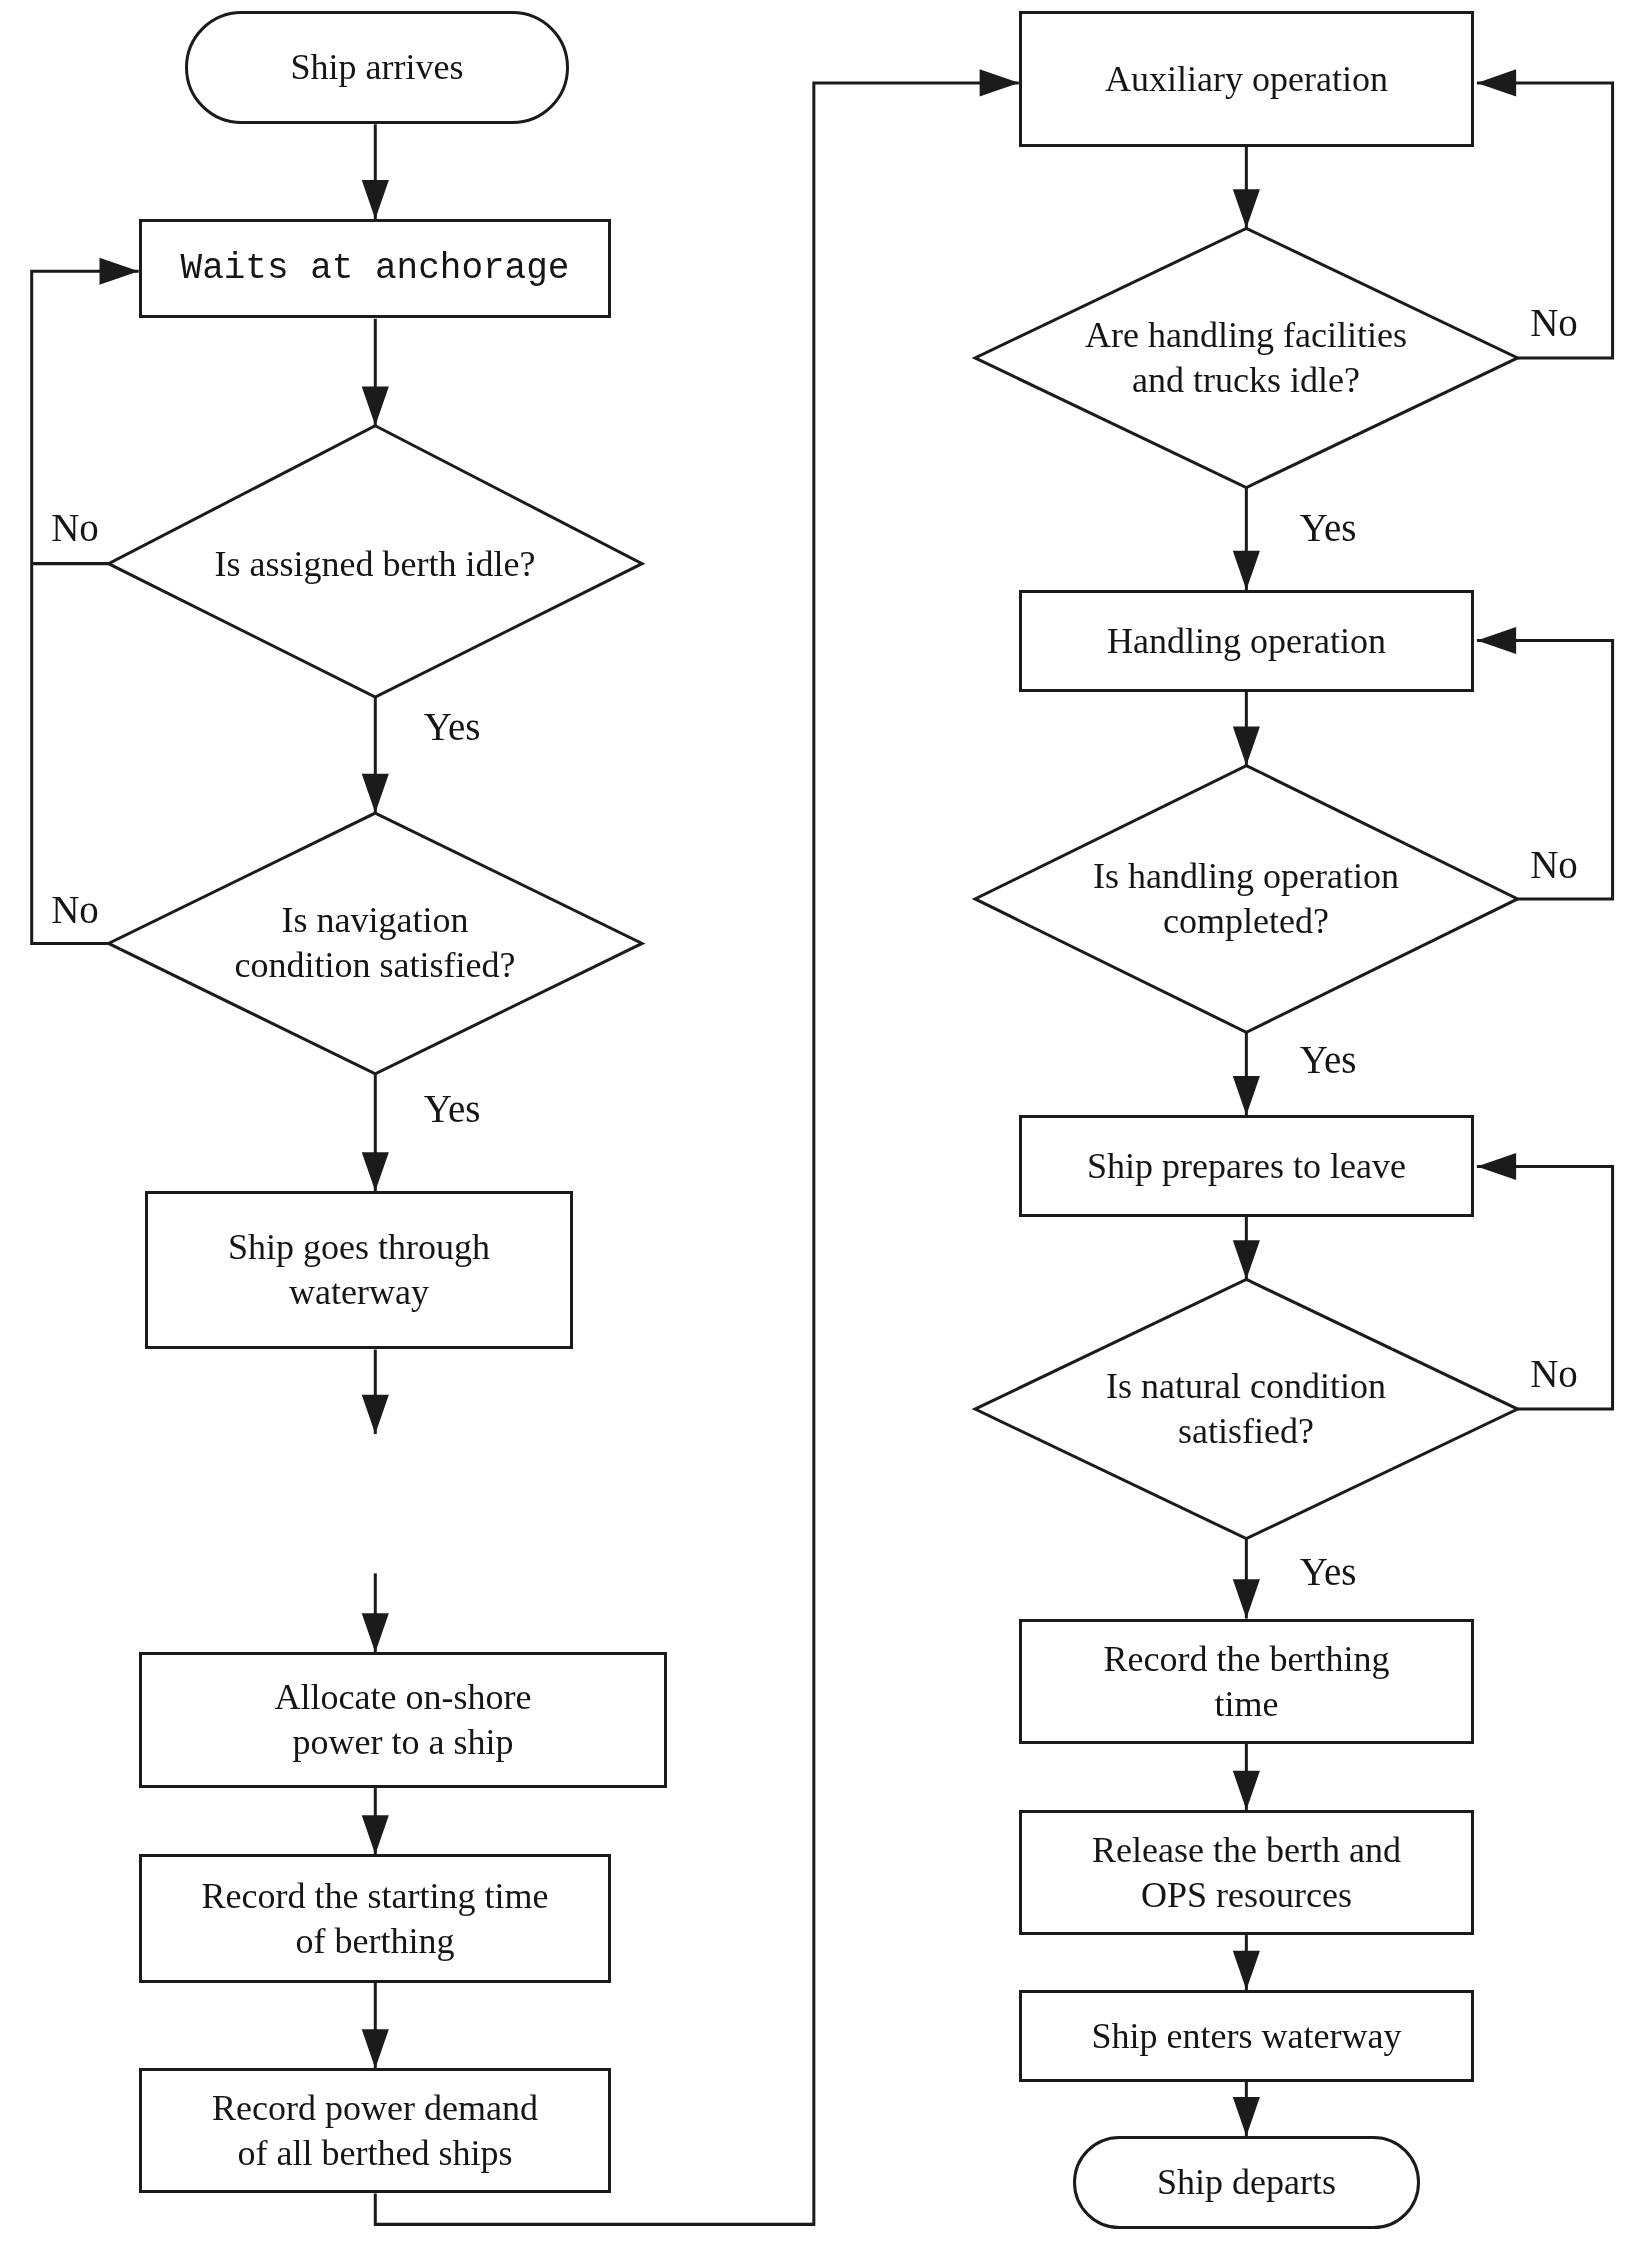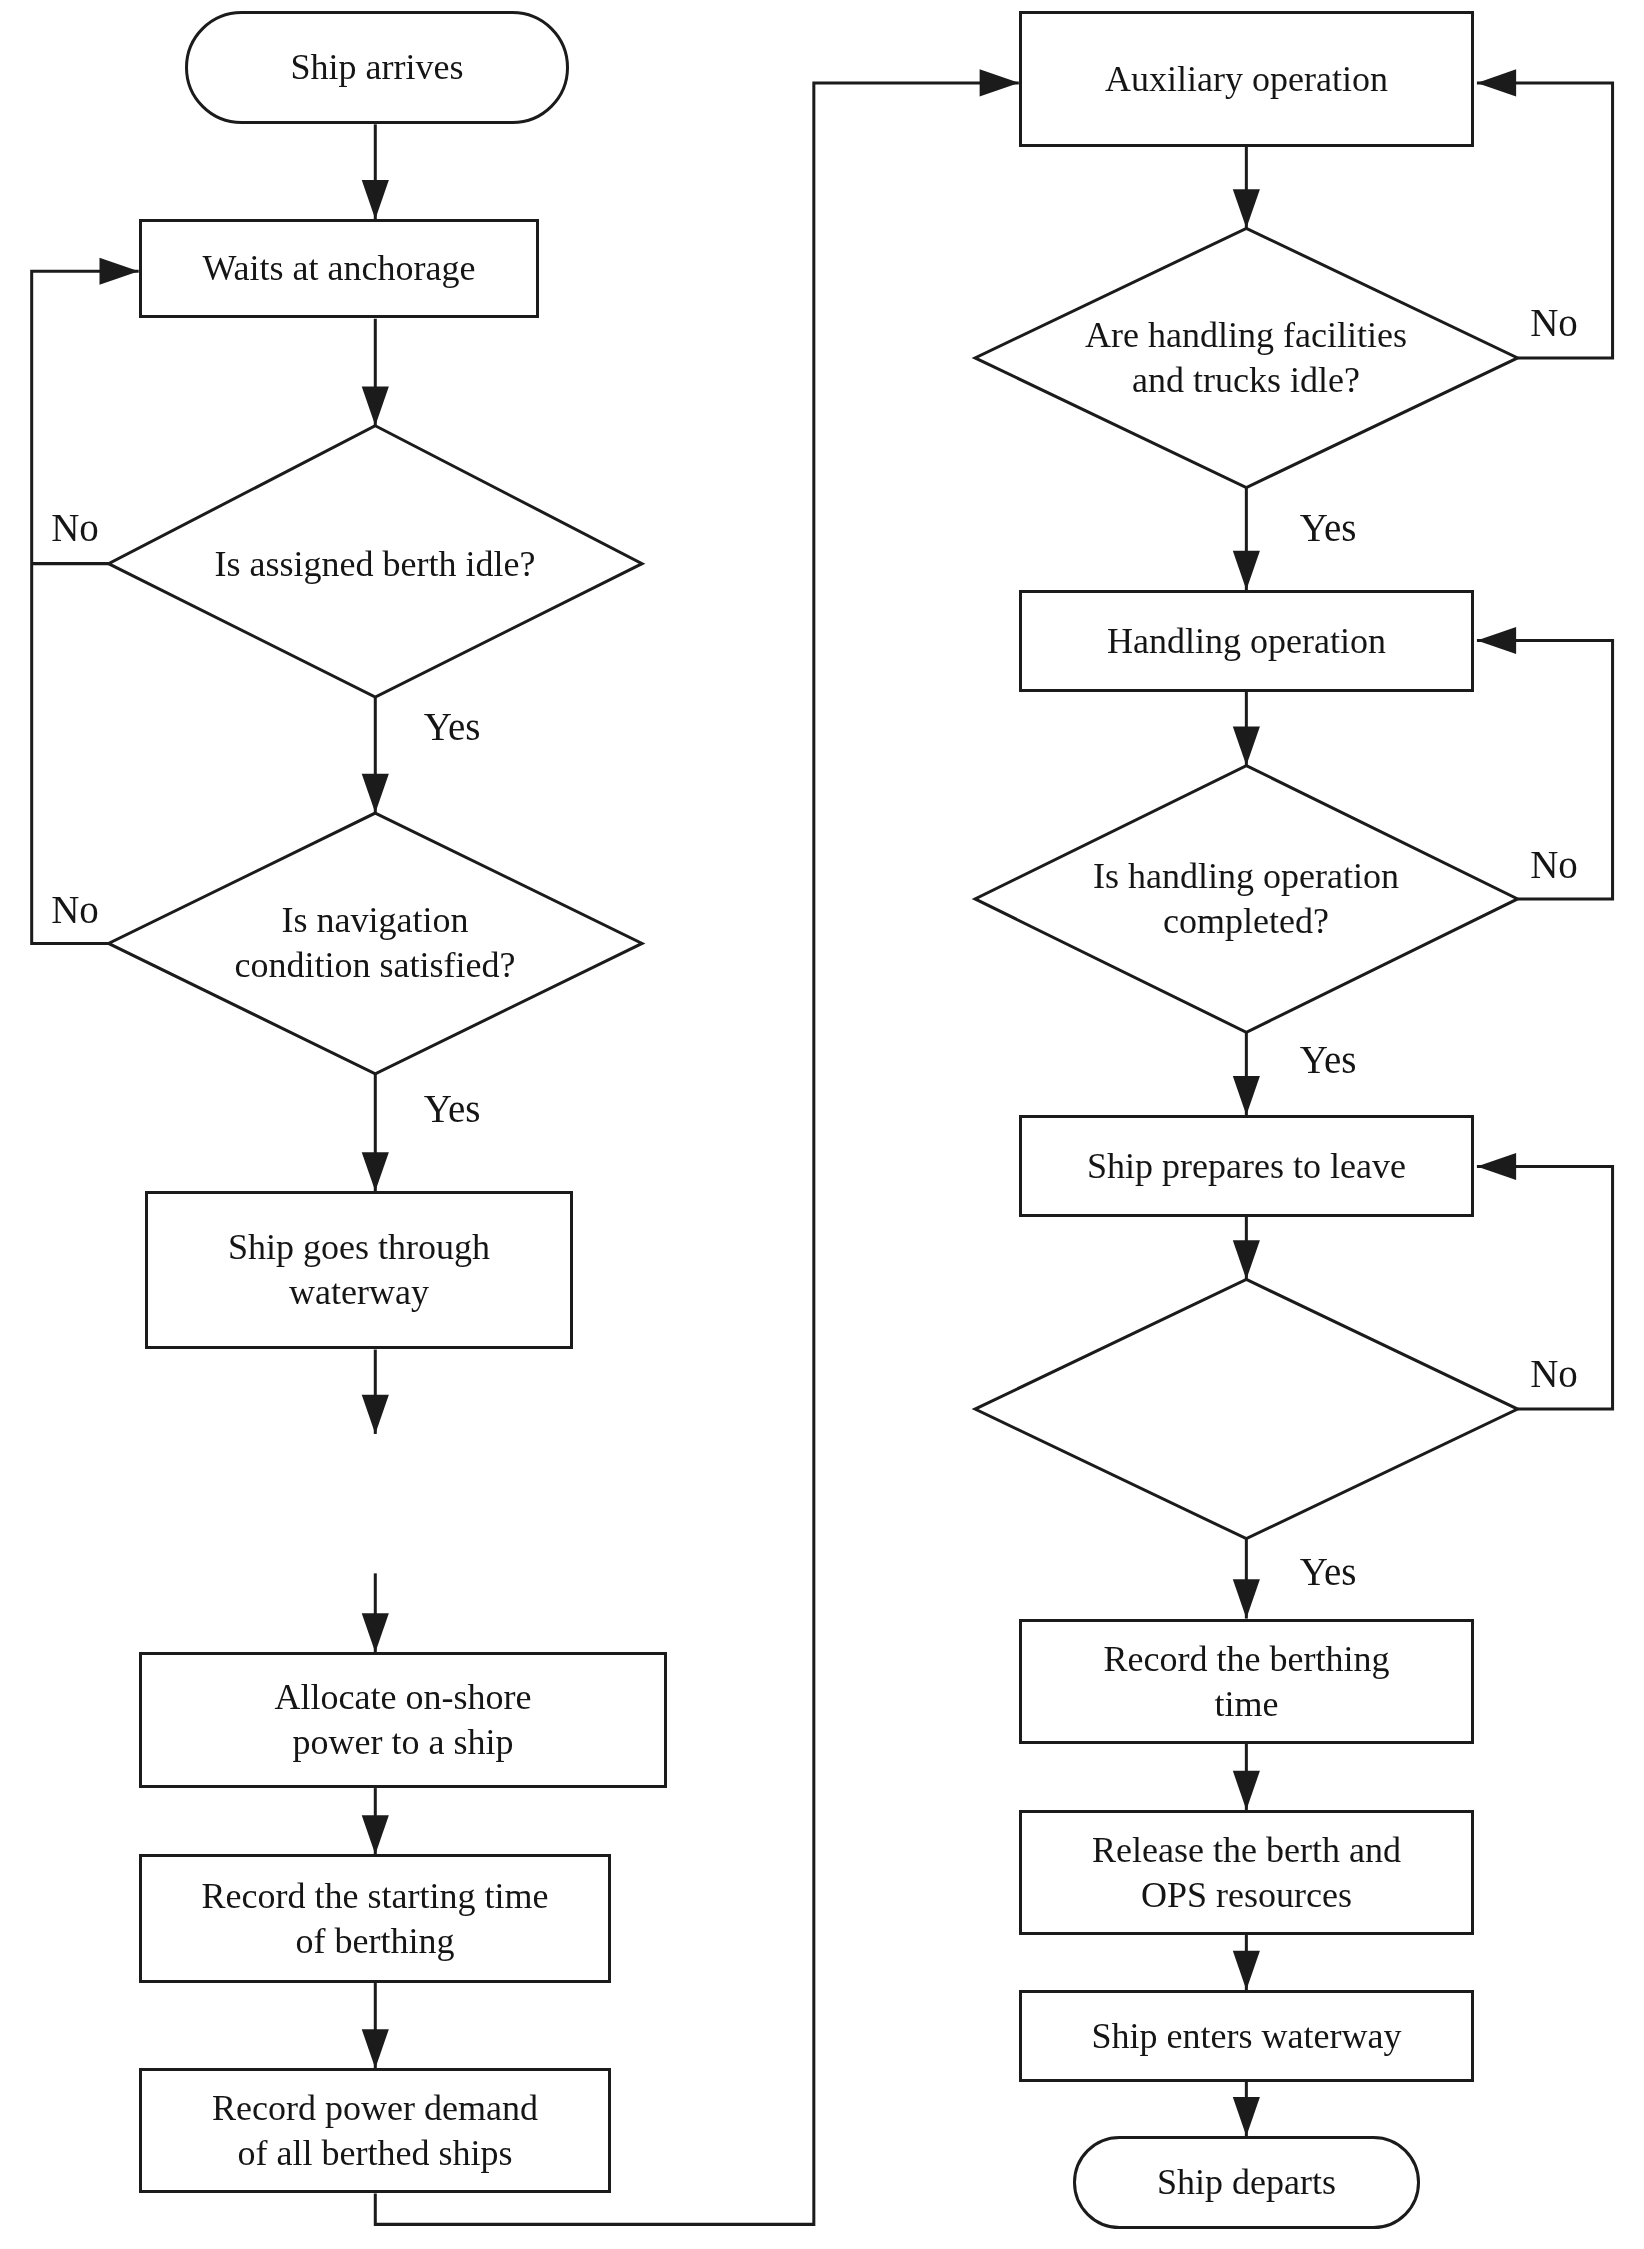--- a/index.html
+++ b/index.html
@@ -109,21 +109,21 @@
 
     <polygon class="diamond" points="498,565 852,748 498,925 144,748"></polygon>
     <polygon class="diamond" points="498,1079 852,1252 498,1425 144,1252"></polygon>
     <polygon class="diamond" points="1654,303 2014,475 1654,647 1294,475"></polygon>
     <polygon class="diamond" points="1654,1016 2014,1193 1654,1370 1294,1193"></polygon>
     <polygon class="diamond" points="1654,1698 2014,1870 1654,2042 1294,1870"></polygon>
   </svg>
 
   <div class="node terminator" style="left:185px; top:11.3px; width:384px; height:113px;">Ship arrives</div>
 
-  <div class="node process" style="left:139px; top:219px; width:400px; height:99px;">Waits at anchorage</div>
+  <div class="node process" style="left:139px; top:219px; width:472px; height:99px;font-family:Liberation Mono, monospace;">Waits at anchorage</div>
 
   <div class="dlabel" style="left:375px; top:564px; width:497px;">Is assigned berth idle?</div>
 
   <div class="dlabel" style="left:375px; top:943px; width:497px;">Is navigation
 condition satisfied?</div>
 
   <div class="node process" style="left:145px; top:1191px; width:428px; height:158px;">Ship goes through
 waterway</div>
 
 
@@ -141,20 +141,22 @@
   <div class="dlabel" style="left:1246px; top:358px; width:497px;">Are handling facilities
 and trucks idle?</div>
 
   <div class="node process" style="left:1019px; top:590px; width:455px; height:102px;">Handling operation</div>
 
   <div class="dlabel" style="left:1246px; top:899px; width:497px;">Is handling operation
 completed?</div>
 
   <div class="node process" style="left:1019px; top:1115px; width:455px; height:102px;">Ship prepares to leave</div>
 
+  <div class="dlabel" style="left:1246px; top:1409px; width:497px;">Is natural condition
+satisfied?</div>
 
   <div class="node process" style="left:1019px; top:1619px; width:455px; height:125px;">Record the berthing
 time</div>
 
   <div class="node process" style="left:1019px; top:1810px; width:455px; height:125px;">Release the berth and
 OPS resources</div>
 
   <div class="node process" style="left:1019px; top:1990px; width:455px; height:92px;">Ship enters waterway</div>
 
   <div class="node terminator" style="left:1073px; top:2136px; width:347px; height:93px; border-radius:47px;">Ship departs</div>

